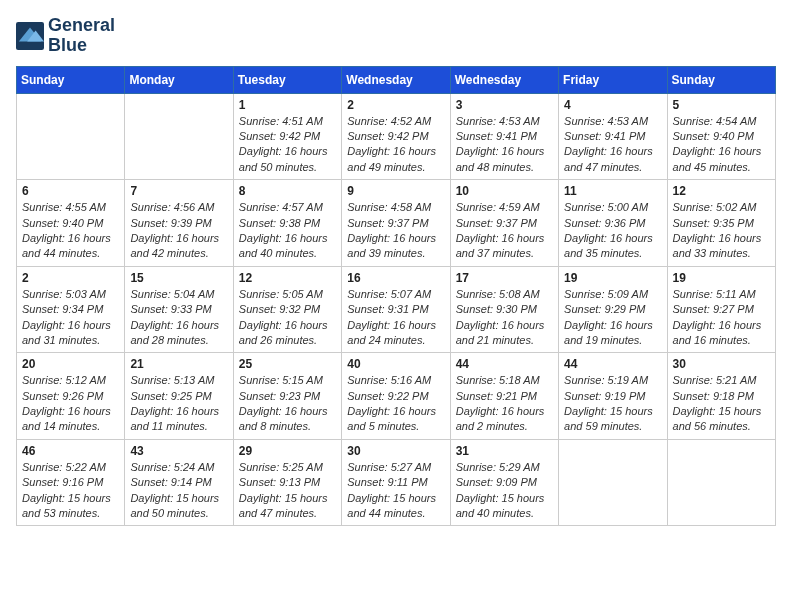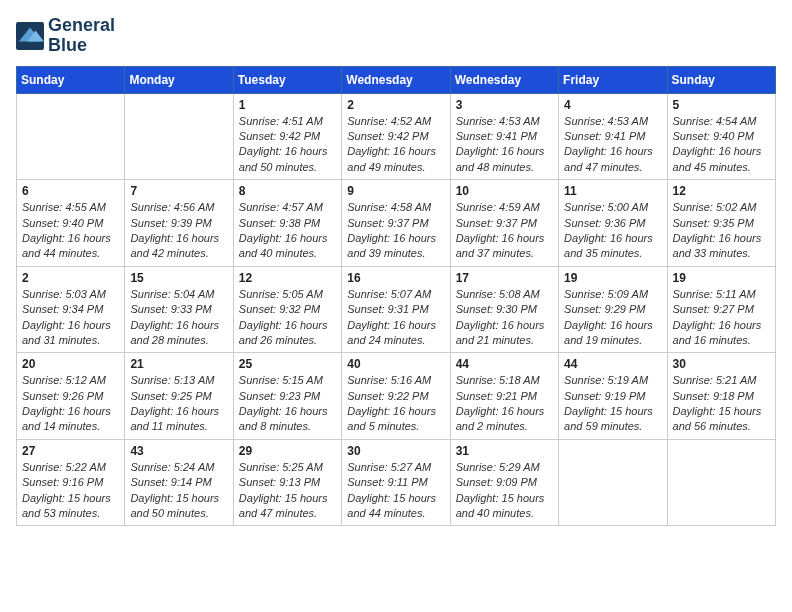--- a/index.html
+++ b/index.html
@@ -233,21 +233,21 @@
           <span class="day-num">44</span>
           <div class="day-info">Sunrise: 5:19 AM<br>Sunset: 9:19 PM<br>Daylight: 15 hours and 59 minutes.</div>
         </td>
         <td>
           <span class="day-num">30</span>
           <div class="day-info">Sunrise: 5:21 AM<br>Sunset: 9:18 PM<br>Daylight: 15 hours and 56 minutes.</div>
         </td>
       </tr>
       <tr class="week-row">
         <td>
-          <span class="day-num">27</span>
+          <span class="day-num">46</span>
           <div class="day-info">Sunrise: 5:22 AM<br>Sunset: 9:16 PM<br>Daylight: 15 hours and 53 minutes.</div>
         </td>
         <td>
           <span class="day-num">43</span>
           <div class="day-info">Sunrise: 5:24 AM<br>Sunset: 9:14 PM<br>Daylight: 15 hours and 50 minutes.</div>
         </td>
         <td>
           <span class="day-num">29</span>
           <div class="day-info">Sunrise: 5:25 AM<br>Sunset: 9:13 PM<br>Daylight: 15 hours and 47 minutes.</div>
         </td>

